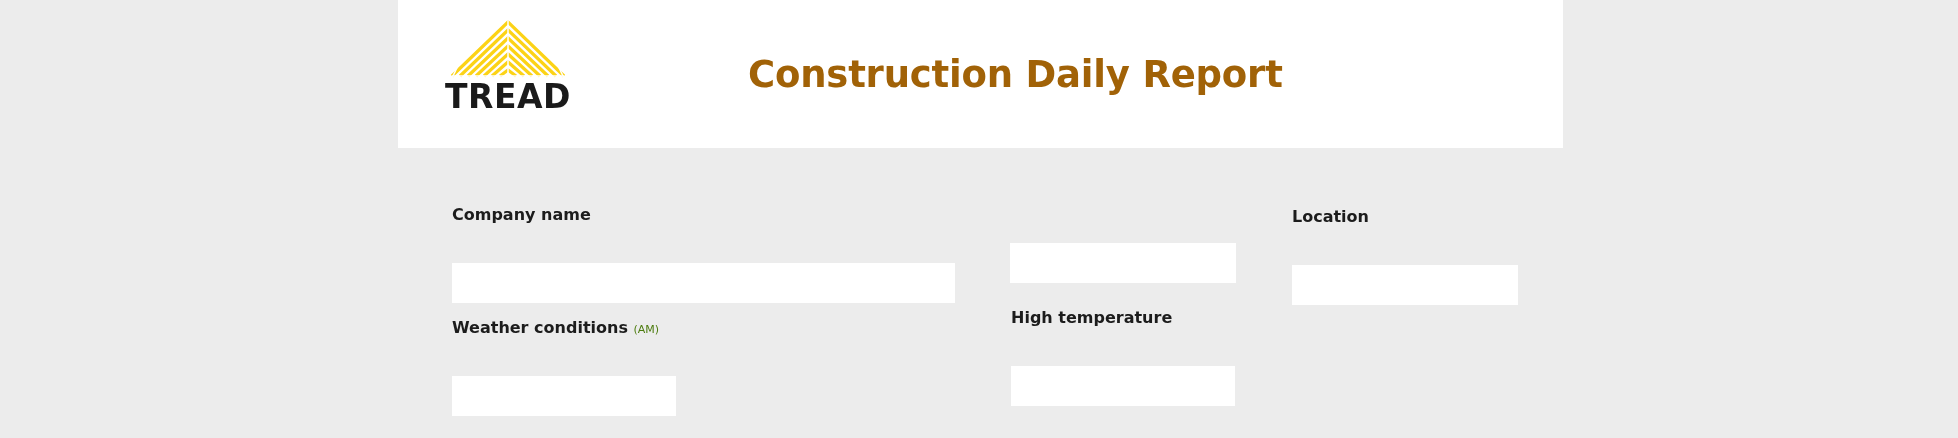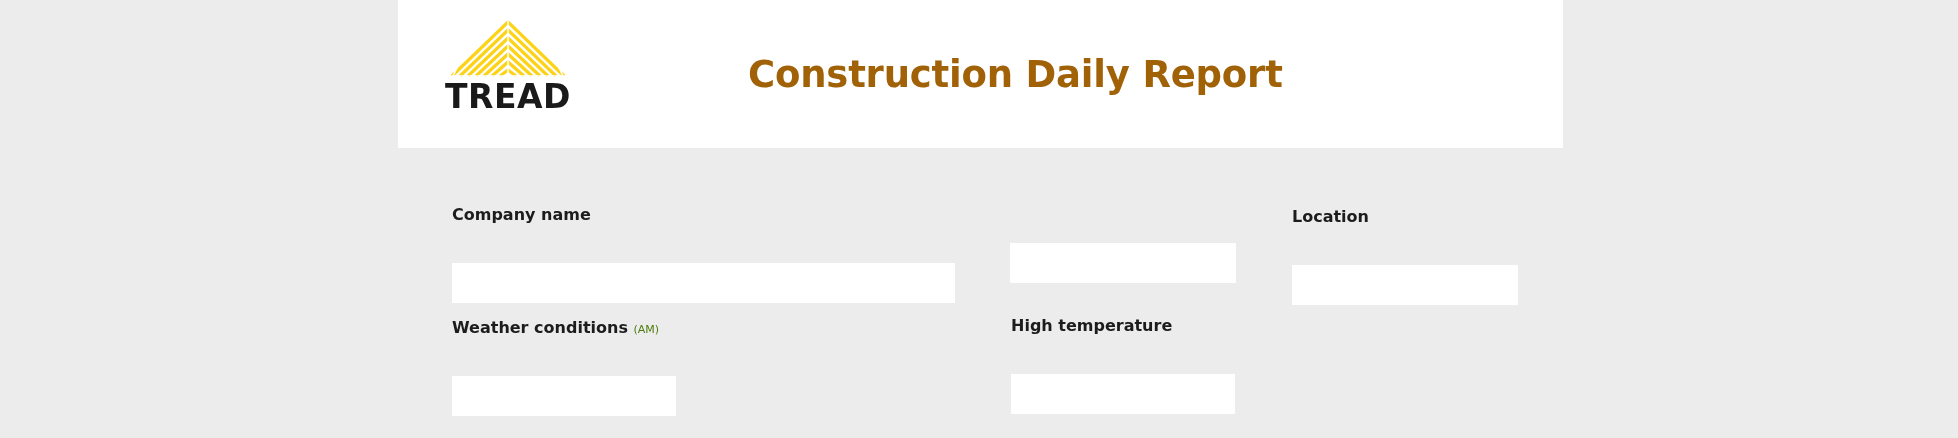--- a/index.html
+++ b/index.html
@@ -123,21 +123,21 @@
   .field-company  { left: 452px;  top: 205px; width: 503px; }
   .field-date     { left: 1010px; top: 205px; width: 226px; }
   .field-location { left: 1292px; top: 207px; width: 226px; }
   .field-company .field-input,
   .field-date .field-input,
   .field-location .field-input { margin-top: 38px; }
 
   
   .field-weather-am { left: 452px;  top: 318px; width: 224px; }
   .field-weather-pm { left: 731px;  top: 316px; width: 224px; }
-  .field-high-temp  { left: 1011px; top: 316px; width: 224px; }
+  .field-high-temp  { left: 1011px; top: 308px; width: 224px; }
   .field-low-temp   { left: 1292px; top: 316px; width: 226px; }
   .field-weather-am .field-input { margin-top: 36px; }
   .field-weather-pm .field-input,
   .field-high-temp .field-input,
   .field-low-temp .field-input { margin-top: 38px; }
 </style>
 </head>
 <body style="background: rgb(236, 236, 236);">
 
 <div class="header-panel" style="background: rgb(255, 255, 255);">

